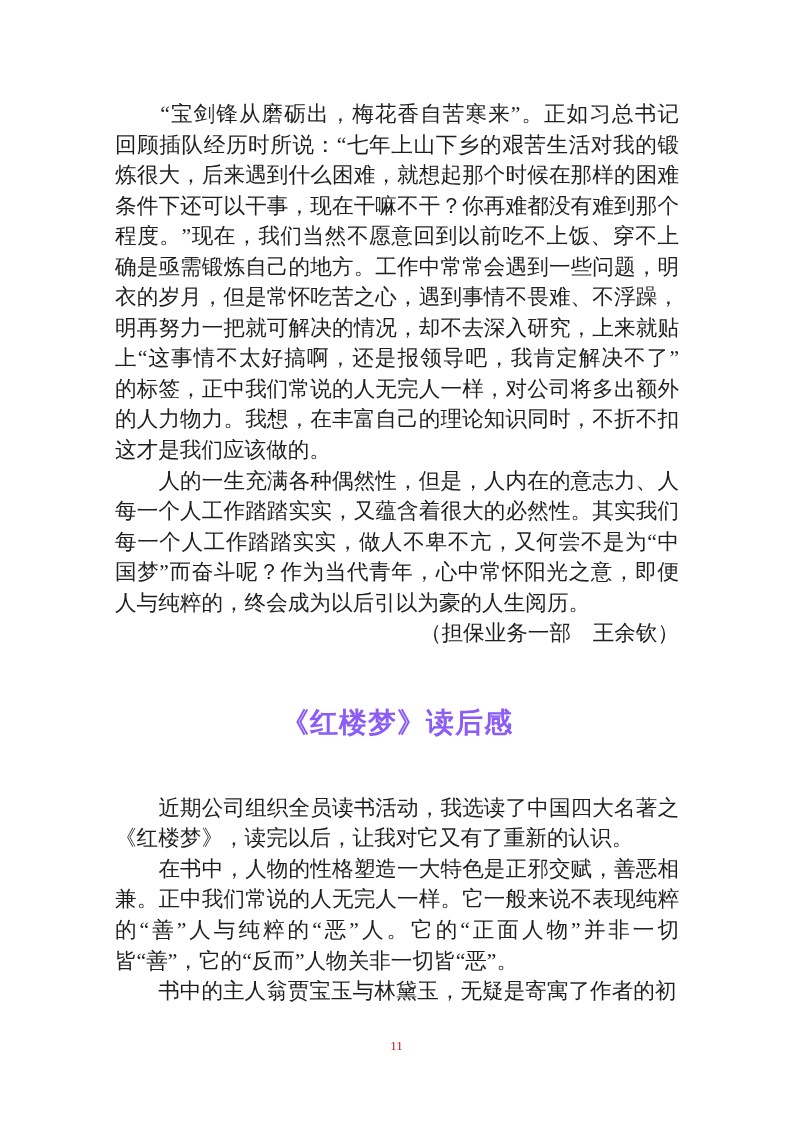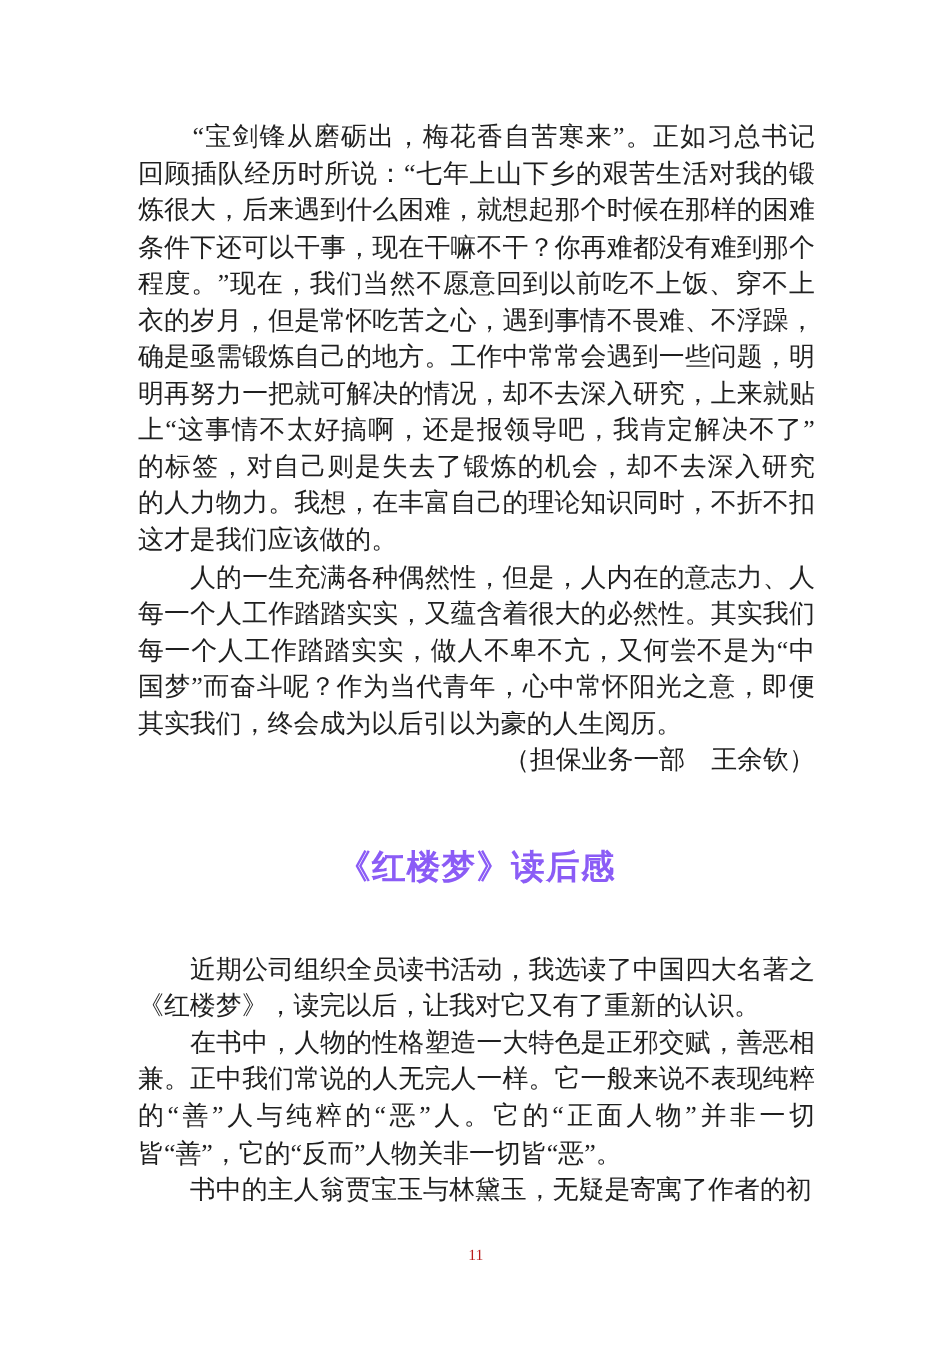--- a/index.html
+++ b/index.html
@@ -66,35 +66,35 @@
 
 <div class="page">
   <div class="content">
 
     <div class="para">
         <div class="line">　　“宝剑锋从磨砺出，梅花香自苦寒来”。正如习总书记</div>
         <div class="line">回顾插队经历时所说：“七年上山下乡的艰苦生活对我的锻</div>
         <div class="line">炼很大，后来遇到什么困难，就想起那个时候在那样的困难</div>
         <div class="line">条件下还可以干事，现在干嘛不干？你再难都没有难到那个</div>
         <div class="line">程度。”现在，我们当然不愿意回到以前吃不上饭、穿不上</div>
+        <div class="line">确是亟需锻炼自己的地方。工作中常常会遇到一些问题，明</div>
         <div class="line">衣的岁月，但是常怀吃苦之心，遇到事情不畏难、不浮躁，</div>
-        <div class="line">确是亟需锻炼自己的地方。工作中常常会遇到一些问题，明</div>
         <div class="line">明再努力一把就可解决的情况，却不去深入研究，上来就贴</div>
         <div class="line">上“这事情不太好搞啊，还是报领导吧，我肯定解决不了”</div>
-        <div class="line">的标签，对自己则是失去了锻炼的机会，却不去深入研究</div>
+        <div class="line">的标签，正中我们常说的人无完人一样，对公司将多出额外</div>
         <div class="line">的人力物力。我想，在丰富自己的理论知识同时，不折不扣</div>
         <div class="line">这才是我们应该做的。</div>
       </div>
 
     <div class="para">
         <div class="line">　　人的一生充满各种偶然性，但是，人内在的意志力、人</div>
         <div class="line">每一个人工作踏踏实实，又蕴含着很大的必然性。其实我们</div>
         <div class="line">每一个人工作踏踏实实，做人不卑不亢，又何尝不是为“中</div>
         <div class="line">国梦”而奋斗呢？作为当代青年，心中常怀阳光之意，即便</div>
-        <div class="line">其实我们，终会成为以后引以为豪的人生阅历。</div>
+        <div class="line">人与纯粹的，终会成为以后引以为豪的人生阅历。</div>
       </div>
 
     <div class="attribution">（担保业务一部　王余钦）</div>
 
     <h2 class="essay-title">《红楼梦》读后感</h2>
 
     <div class="essay2-body">
       <div class="para">
           <div class="line">　　近期公司组织全员读书活动，我选读了中国四大名著之</div>
           <div class="line">《红楼梦》，读完以后，让我对它又有了重新的认识。</div>

